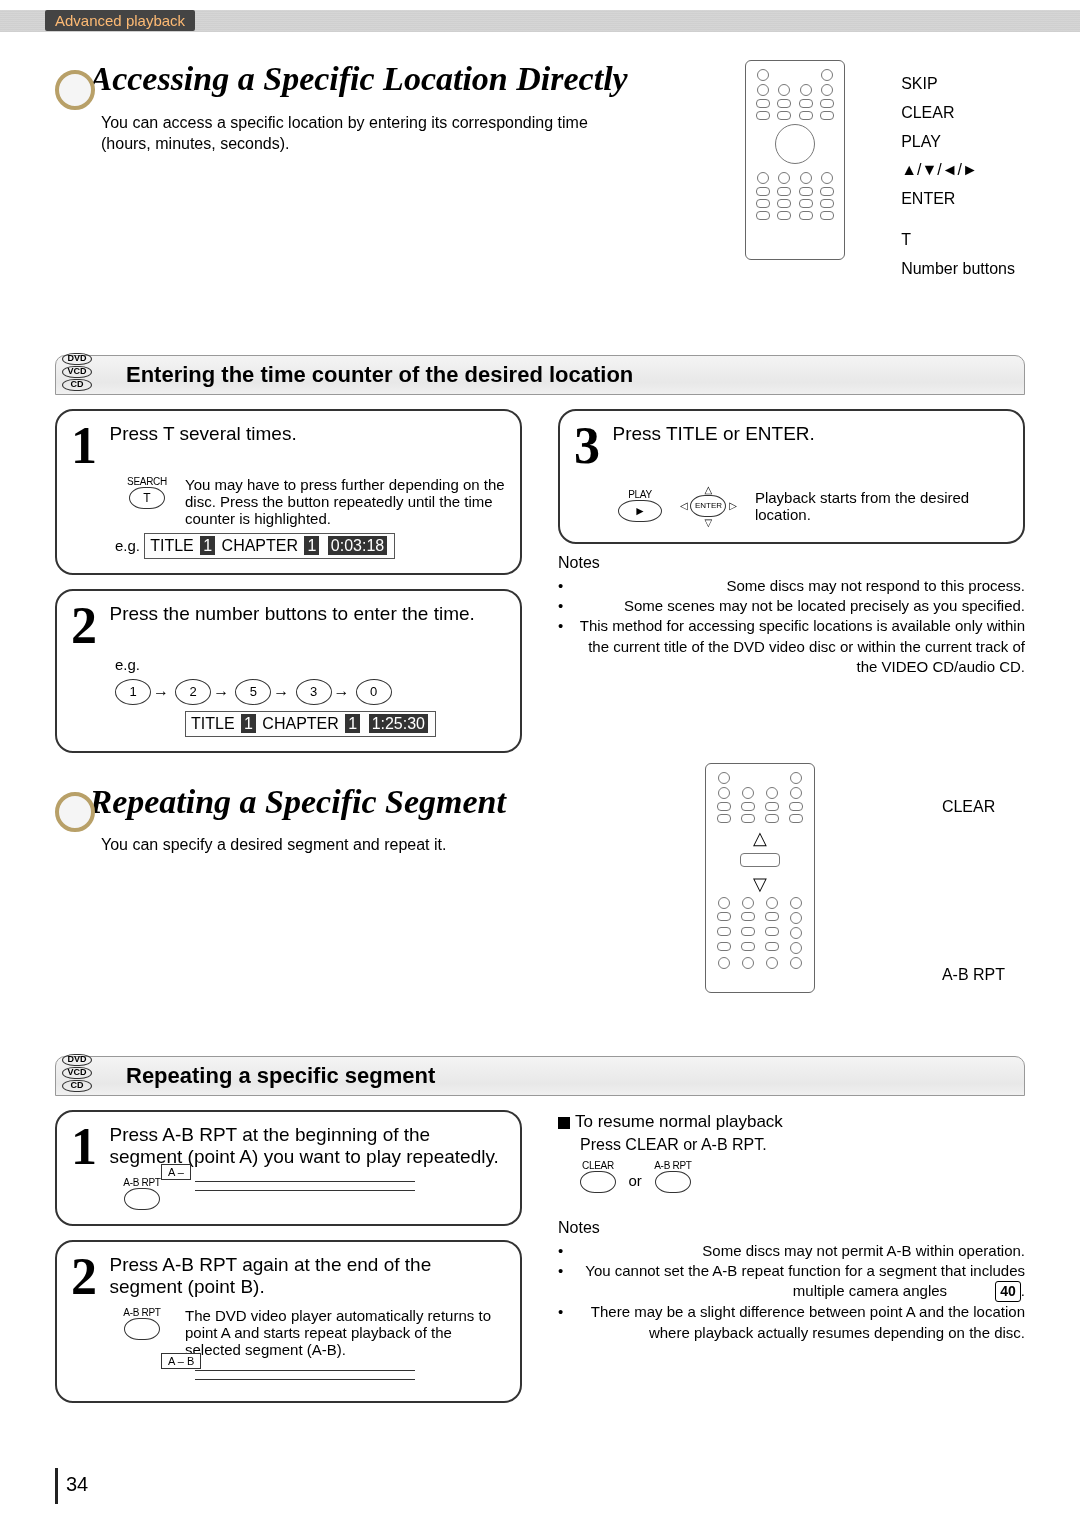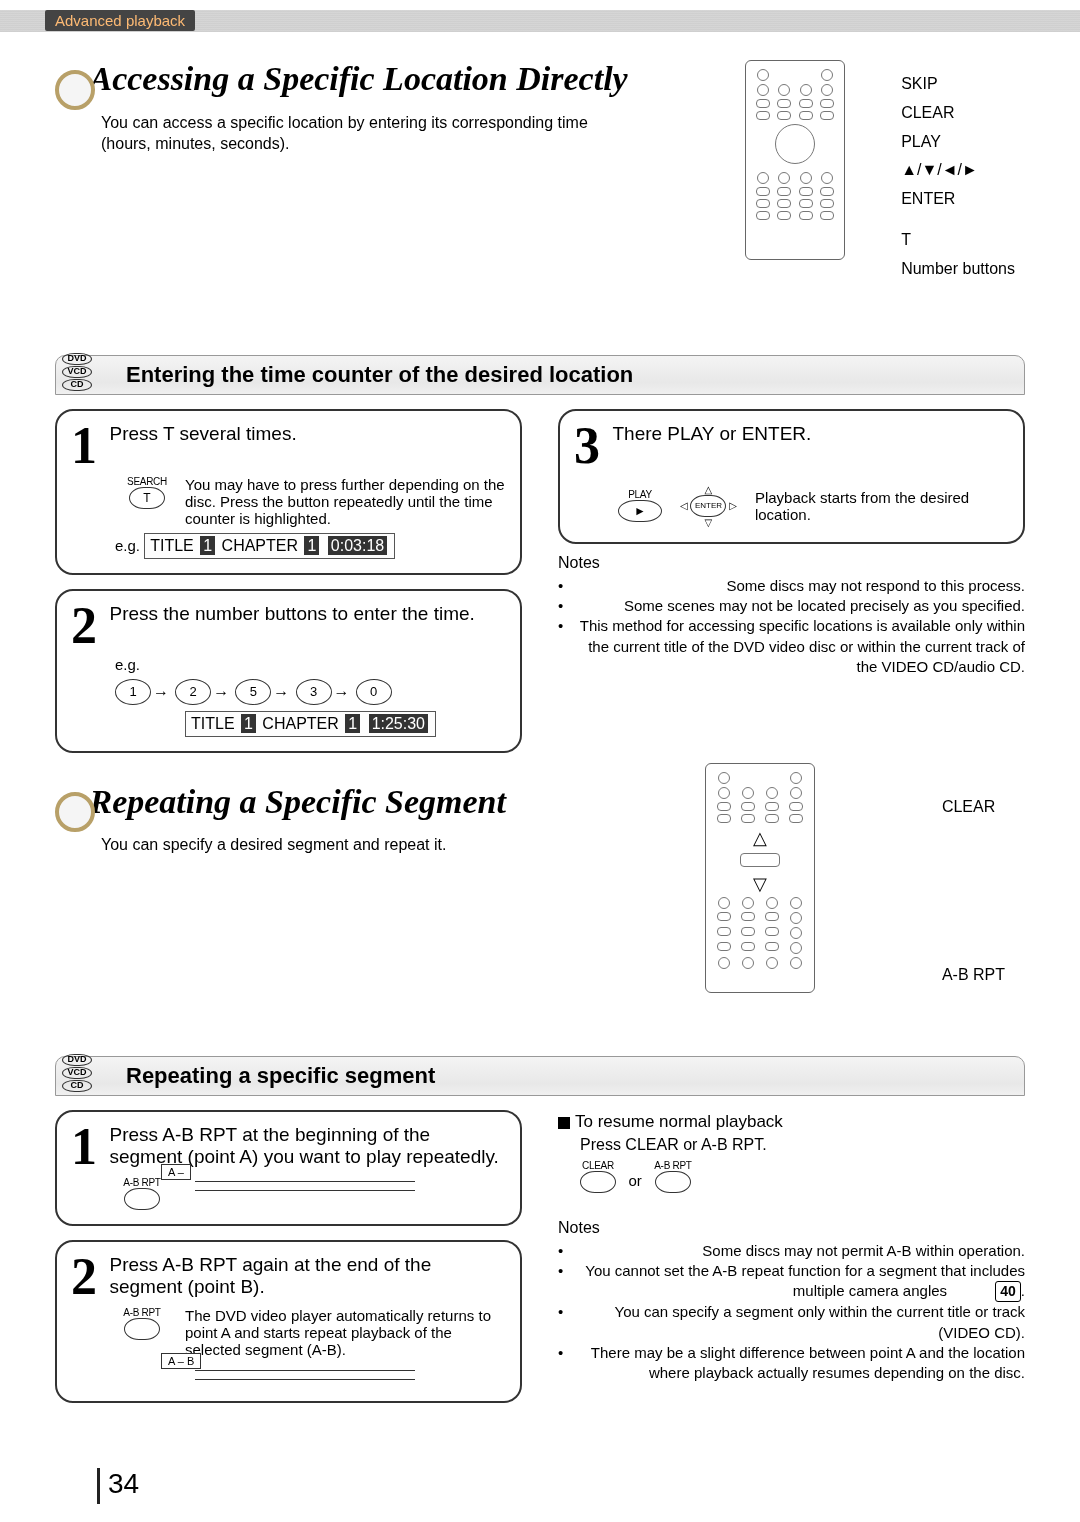--- a/index.html
+++ b/index.html
@@ -88,21 +88,21 @@
   .notes-head { font-size:16px; margin-top:10px; }
   .notes ul { list-style:none; margin-top:4px; }
   .notes li { font-size:15px; line-height:1.35; padding-left:12px; position:relative;text-align:right; }
   .notes li::before { content:"•"; position:absolute; left:0; }
   .eg { font-size:15px; }
   .ab-bar{
     border-top:1px solid #333; border-bottom:1px solid #333; height:10px; width:220px;
     display:inline-block; position:relative; margin:4px 0 4px 10px;
   }
   .ab-bar .tag{ position:absolute; top:-18px; left:-34px; border:1px solid #333; padding:1px 6px; font-size:11px; background:#fff;}
-  .page-num { position:absolute; bottom:18px; left:55px; font-size:28px;margin-left:42px; }
+  .page-num { position:absolute; bottom:18px; left:55px; font-size:20px; }
   .page-num .bar { display:inline-block; width:3px; height:36px; background:#222; margin-right:8px; vertical-align:middle;}
   .r-grid { display:grid; grid-template-columns:repeat(4,1fr); gap:3px; justify-items:center;}
   .r-dot{ width:12px; height:12px; border:1px solid #777; border-radius:50%; }
   .r-pill{ width:14px; height:9px; border:1px solid #777; border-radius:4px;}
   .arrow-r{ font-size:16px; margin:0 2px;}
   .squareblk{ display:inline-block; width:12px; height:12px; background:#000; margin-right:5px; vertical-align:middle;}
   .ref-box { display:inline-block; border:1.5px solid #000; padding:0 4px; font-weight:bold; font-size:14px; border-radius:3px;margin-left:44px;}
 </style>
 </head>
 <body>
@@ -226,21 +226,21 @@
             </span>
           </div>
         </div>
       </div>
     </div>
 
     <div class="col">
 
       <div class="step-box">
         <span class="bignum">3</span>
-        <span class="step-head">There PLAY or ENTER.</span>
+        <span class="step-head">Press TITLE or ENTER.</span>
         <div class="step-body" style="display:flex;gap:18px;align-items:center;margin-top:14px;">
           <div style="text-align:center;">
             <div class="tiny-label">PLAY</div>
             <div class="small-btn" style="width:44px;">►</div>
           </div>
           <div style="text-align:center;font-size:10px;line-height:1.1;">
             <div>△</div>
             <div>◁ <span class="small-btn" style="font-size:8px;padding:0 2px;">ENTER</span> ▷</div>
             <div>▽</div>
           </div>
@@ -371,21 +371,20 @@
             <div class="small-btn"></div>
           </span>
         </div>
       </div>
 
       <div class="notes" style="margin-top:26px;">
         <div class="notes-head">Notes</div>
         <ul>
           <li>Some discs may not permit A-B within operation.</li>
           <li><span>You cannot set the A-B repeat function for a segment that includes multiple camera angles</span> <span class="ref-box">40</span>.</li>
-          <li>You can specify a segment only within the current title or track (VIDEO CD).</li>
           <li>There may be a slight difference between point A and the location where playback actually resumes depending on the disc.</li>
         </ul>
       </div>
     </div>
   </div>
 
 </div>
 
 <div class="page-num">
   <span class="bar"></span><span>34</span>

